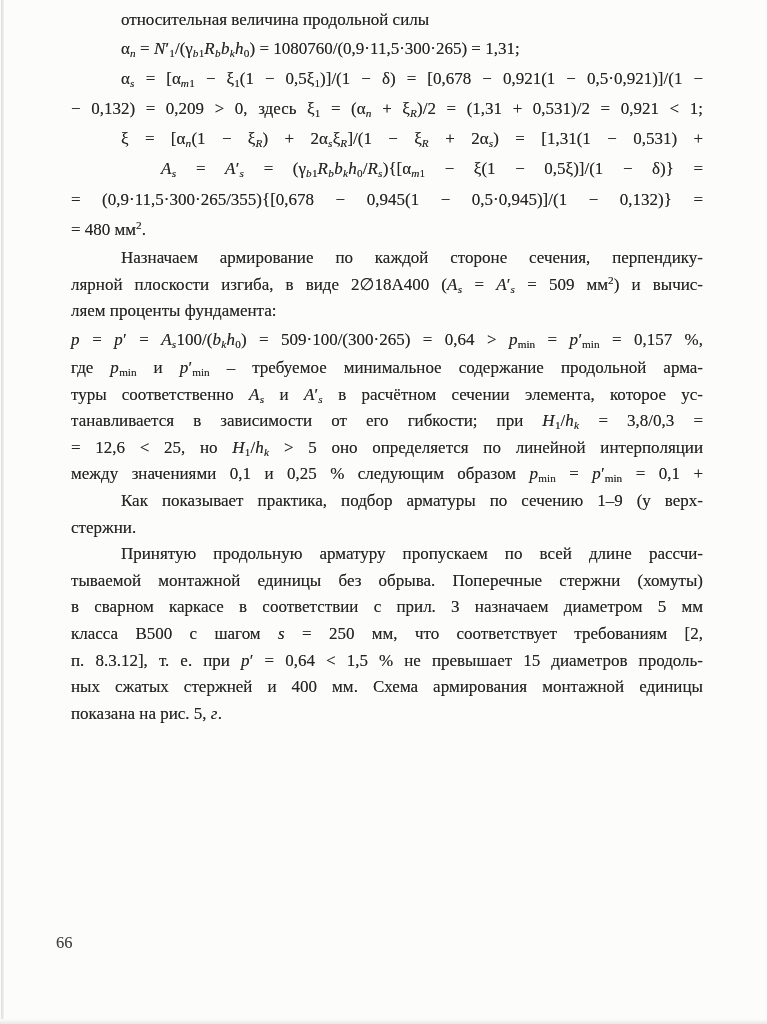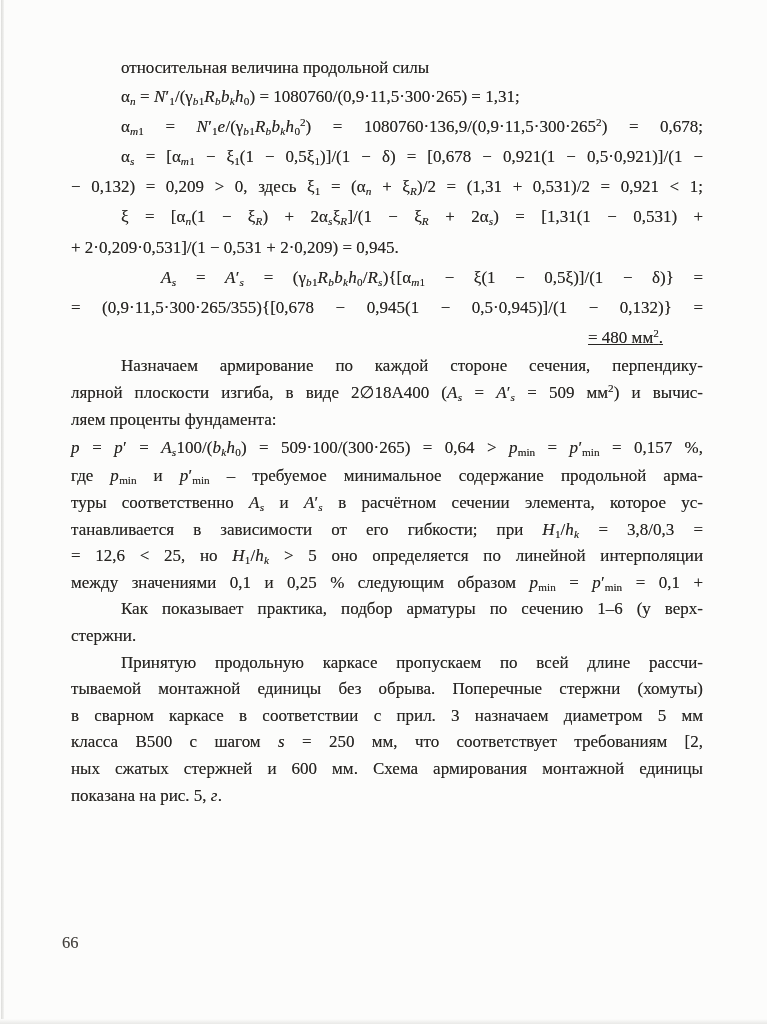--- a/index.html
+++ b/index.html
@@ -18,64 +18,62 @@
   }
   .page::after{
     content:"";position:absolute;left:0;right:0;bottom:0;height:5px;
     background:linear-gradient(to bottom,#fcfcfb,#e9e9e7);
   }
   .textblock{
     position:absolute;left:71px;top:7px;width:632px;
     color:#272522;
     font-size:17px;line-height:26.6px;
     text-shadow:0 0 0.5px rgba(40,38,35,0.55);
-    margin-top:48px;
   }
   .ln{min-height:26.6px;white-space:nowrap;}
   .ln.fm{line-height:30.2px;min-height:30.2px;}
   .ln.indent{padding-left:50px;}
   .ln.m90{padding-left:90px;}
   .ln.just{white-space:normal;text-align:justify;text-align-last:justify;}
-  .ln.center{text-align:right;padding-right:40px;text-decoration:underline;}
+  .ln.center{text-align:left;padding-right:40px;}
   sub{font-size:66%;vertical-align:-0.3em;line-height:0;}
   sup{font-size:66%;vertical-align:0.55em;line-height:0;}
   i{letter-spacing:0.3px;}
   .pageno{
-    position:absolute;left:62px;top:933px;
+    position:absolute;left:56px;top:933px;
     font-size:16.5px;color:#45423e;
     text-shadow:0 0 0.5px rgba(60,58,55,0.4);
   }
 </style>
 </head>
 <body>
 
 <div class="page">
   <div class="textblock">
       <div class="ln indent">относительная величина продольной силы</div>
       <div class="ln fm indent">α<sub><i>n</i></sub> = <i>N</i>′<sub>1</sub>/(γ<sub><i>b</i>1</sub><i>R<sub>b</sub></i><i>b<sub>k</sub></i><i>h</i><sub>0</sub>) = 1080760/(0,9·11,5·300·265) = 1,31;</div>
-      <div class="ln fm indent just">α<sub><i>m</i>1</sub> = <i>N</i>′<sub>1</sub><i>e</i>/(γ<sub><i>b</i>1</sub><i>R<sub>b</sub></i><i>b<sub>k</sub></i><i>h</i><sub>0</sub><sup>2</sup>) = 1080760·136,9/(0,9·11,5·300·265<sup>2</sup>) = 0,678;</div>
       <div class="ln fm indent just">α<sub><i>s</i></sub> = [α<sub><i>m</i>1</sub> − ξ<sub>1</sub>(1 − 0,5ξ<sub>1</sub>)]/(1 − δ) = [0,678 − 0,921(1 − 0,5·0,921)]/(1 −</div>
       <div class="ln fm just">− 0,132) = 0,209 &gt; 0, здесь ξ<sub>1</sub> = (α<sub><i>n</i></sub> + ξ<sub><i>R</i></sub>)/2 = (1,31 + 0,531)/2 = 0,921 &lt; 1;</div>
       <div class="ln fm indent just">ξ = [α<sub><i>n</i></sub>(1 − ξ<sub><i>R</i></sub>) + 2α<sub><i>s</i></sub>ξ<sub><i>R</i></sub>]/(1 − ξ<sub><i>R</i></sub> + 2α<sub><i>s</i></sub>) = [1,31(1 − 0,531) +</div>
-      <div class="ln fm">+ 2·0,209·0,531]/(1 − 0,531 + 2·0,209) = 0,945.</div>
       <div class="ln fm m90 just"><i>A<sub>s</sub></i> = <i>A</i>′<sub><i>s</i></sub> = (γ<sub><i>b</i>1</sub><i>R<sub>b</sub></i><i>b<sub>k</sub></i><i>h</i><sub>0</sub>/<i>R<sub>s</sub></i>){[α<sub><i>m</i>1</sub> − ξ(1 − 0,5ξ)]/(1 − δ)} =</div>
       <div class="ln fm just">= (0,9·11,5·300·265/355){[0,678 − 0,945(1 − 0,5·0,945)]/(1 − 0,132)} =</div>
       <div class="ln fm center">= 480 мм<sup>2</sup>.</div>
       <div class="ln indent just">Назначаем армирование по каждой стороне сечения, перпендику-</div>
       <div class="ln just">лярной плоскости изгиба, в виде 2∅18А400 (<i>A<sub>s</sub></i> = <i>A</i>′<sub><i>s</i></sub> = 509 мм<sup>2</sup>) и вычис-</div>
       <div class="ln">ляем проценты фундамента:</div>
       <div class="ln fm just"><i>p</i> = <i>p</i>′ = <i>A<sub>s</sub></i>100/(<i>b<sub>k</sub></i><i>h</i><sub>0</sub>) = 509·100/(300·265) = 0,64 &gt; <i>p</i><sub>min</sub> = <i>p</i>′<sub>min</sub> = 0,157 %,</div>
       <div class="ln just">где <i>p</i><sub>min</sub> и <i>p</i>′<sub>min</sub> – требуемое минимальное содержание продольной арма-</div>
       <div class="ln just">туры соответственно <i>A<sub>s</sub></i> и <i>A</i>′<sub><i>s</i></sub> в расчётном сечении элемента, которое ус-</div>
       <div class="ln just">танавливается в зависимости от его гибкости; при <i>H</i><sub>1</sub>/<i>h<sub>k</sub></i> = 3,8/0,3 =</div>
       <div class="ln just">= 12,6 &lt; 25, но <i>H</i><sub>1</sub>/<i>h<sub>k</sub></i> &gt; 5 оно определяется по линейной интерполяции</div>
       <div class="ln just">между значениями 0,1 и 0,25 % следующим образом <i>p</i><sub>min</sub> = <i>p</i>′<sub>min</sub> = 0,1 +</div>
-      <div class="ln indent just">Как показывает практика, подбор арматуры по сечению 1–6 (у верх-</div>
+      <div class="ln indent just">Как показывает практика, подбор арматуры по сечению 1–9 (у верх-</div>
       <div class="ln">стержни.</div>
-      <div class="ln indent just">Принятую продольную каркасе пропускаем по всей длине рассчи-</div>
+      <div class="ln indent just">Принятую продольную арматуру пропускаем по всей длине рассчи-</div>
       <div class="ln just">тываемой монтажной единицы без обрыва. Поперечные стержни (хомуты)</div>
       <div class="ln just">в сварном каркасе в соответствии с прил. 3 назначаем диаметром 5 мм</div>
       <div class="ln just">класса В500 с шагом <i>s</i> = 250 мм, что соответствует требованиям [2,</div>
-      <div class="ln just">ных сжатых стержней и 600 мм. Схема армирования монтажной единицы</div>
+      <div class="ln just">п. 8.3.12], т. е. при <i>p</i>′ = 0,64 &lt; 1,5 % не превышает 15 диаметров продоль-</div>
+      <div class="ln just">ных сжатых стержней и 400 мм. Схема армирования монтажной единицы</div>
       <div class="ln">показана на рис. 5, <i>г</i>.</div>
     </div>
   <div class="pageno">66</div>
 </div>
 
 </body></html>

